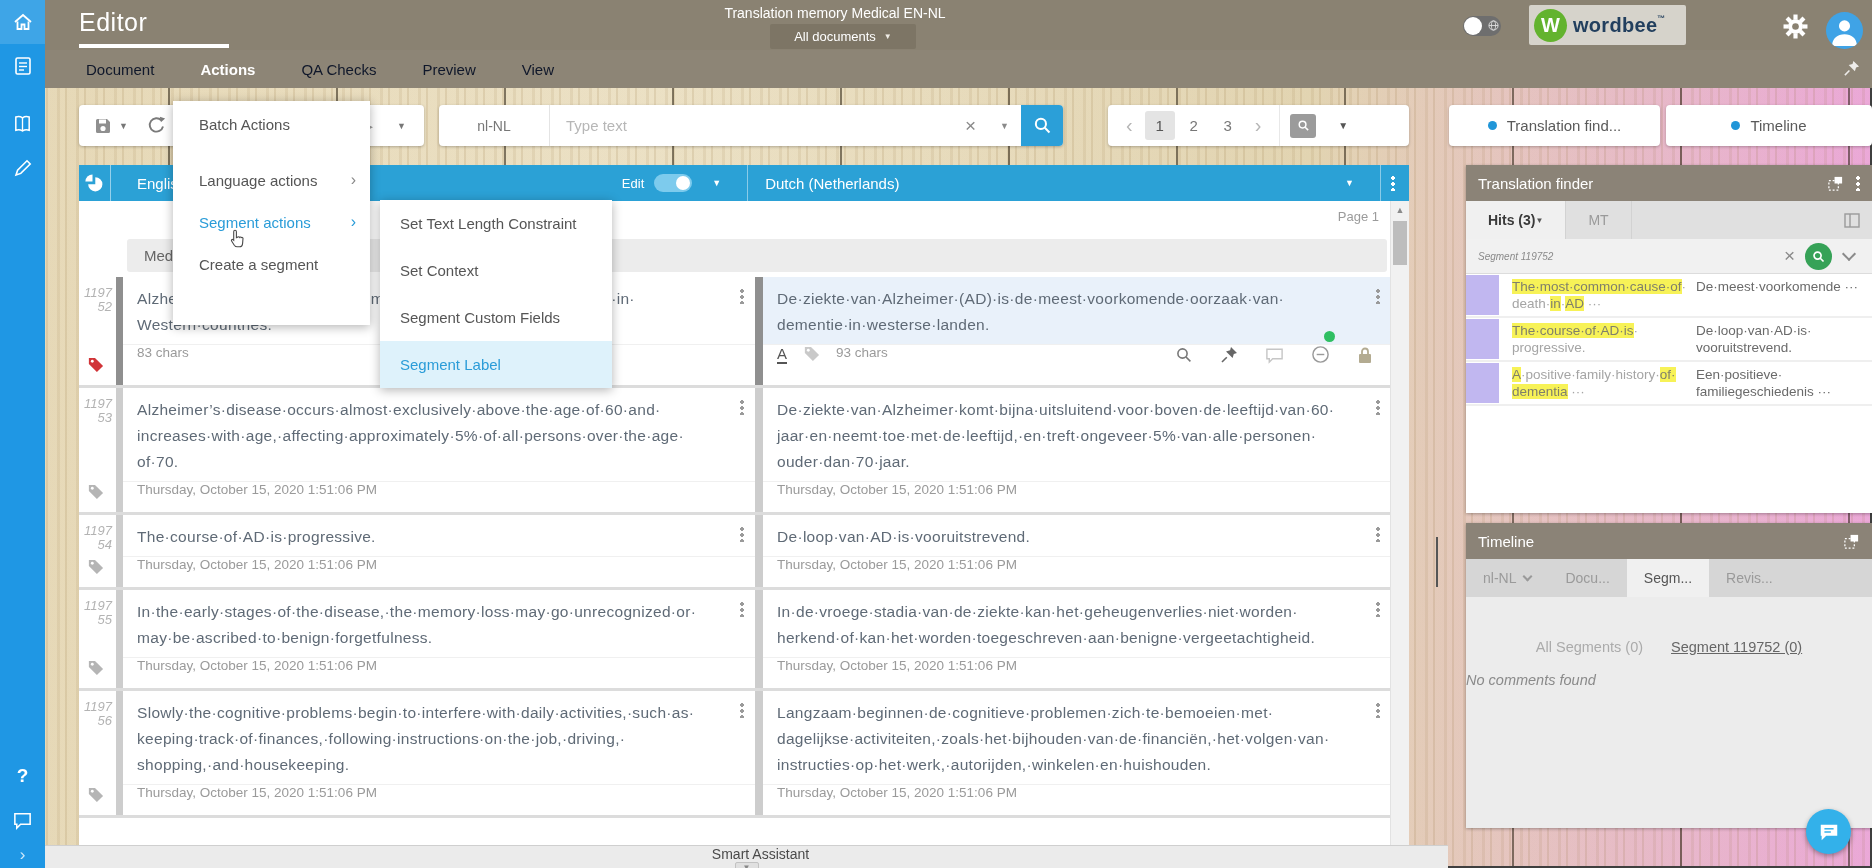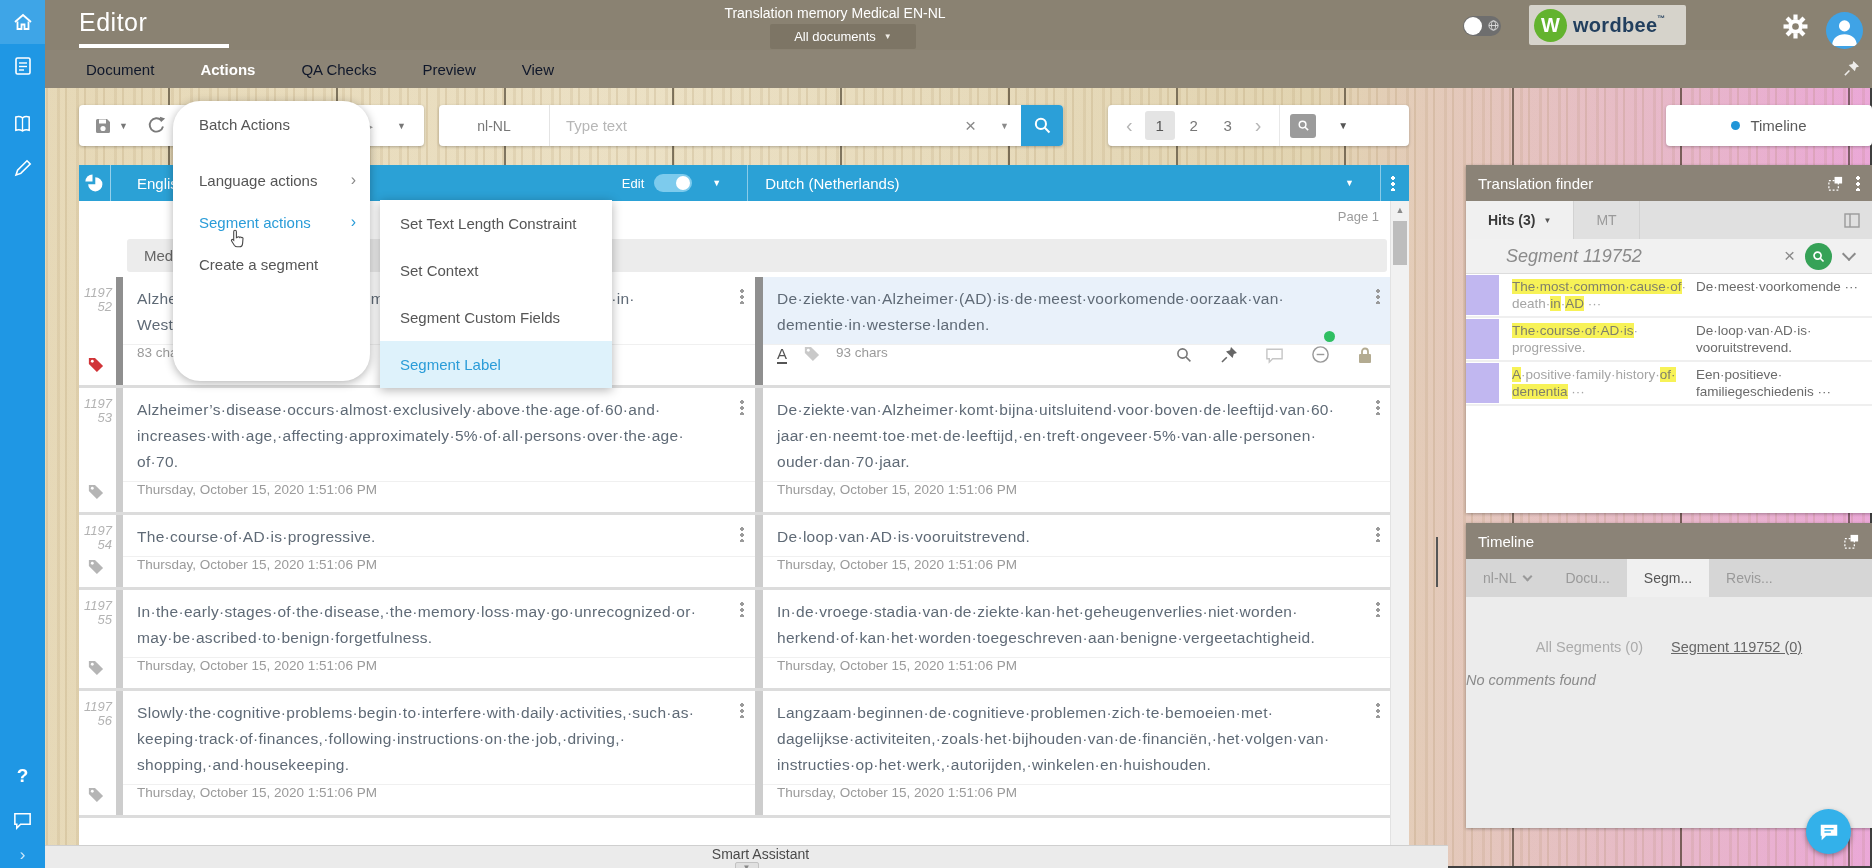--- a/index.html
+++ b/index.html
@@ -97,43 +97,43 @@
   .row.sel .tgt-cell{background:#e9f1fa;}
   .row.sel .tgt-cell .cell-footer{background:#fff;}
   .fmt-a{font-size:15px;color:#555;border-bottom:2px solid #555;line-height:17px;cursor:pointer;}
   .foot-icons{margin-left:auto;display:flex;align-items:center;gap:27px;padding-right:4px;}
   .foot-icons > *{cursor:pointer;}
   .green-dot{position:absolute;right:56px;top:54px;width:11px;height:11px;border-radius:50%;background:#2fbf62;}
   .vscroll{position:absolute;right:0;top:36px;bottom:0;width:18px;background:#f1f1f1;border-left:1px solid #e2e2e2;}
   .vs-up{height:17px;display:flex;align-items:center;justify-content:center;color:#8a8a8a;font-size:9px;cursor:pointer;}
   .vs-thumb{position:absolute;left:2px;right:2px;top:20px;height:44px;background:#bdbdbd;cursor:pointer;}
   
-  .ddmenu{position:absolute;left:173px;top:101px;width:197px;height:280px;background:#fff;box-shadow:0 2px 10px rgba(0,0,0,.3);z-index:10;box-sizing:border-box;padding-bottom:60px;border-radius:27px;}
+  .ddmenu{position:absolute;left:173px;top:101px;width:197px;height:224px;background:#fff;box-shadow:0 2px 10px rgba(0,0,0,.3);z-index:10;box-sizing:border-box;padding-bottom:60px;}
   .dd-item{height:42px;display:flex;align-items:center;padding:0 14px 0 26px;font-size:15px;color:#555;cursor:pointer;}
   .dd-item.first{height:46px;margin-bottom:12px;}
   .dd-item .arrow{margin-left:auto;color:#8a8a8a;font-size:16px;}
   .dd-item.hot{color:#2a9cd8;}
   .dd-item.hot .arrow{color:#2a9cd8;}
   .submenu{position:absolute;left:380px;top:200px;width:232px;height:188px;background:#fff;box-shadow:0 2px 10px rgba(0,0,0,.3);z-index:11;}
   .sm-item{height:47px;display:flex;align-items:center;padding:0 20px;font-size:15px;color:#555;cursor:pointer;white-space:nowrap;}
   .sm-item.active{background:#def2fb;color:#2a9cd8;}
   .cursor-hand{position:absolute;left:228px;top:228px;z-index:12;}
   
   .side-panel{position:absolute;left:1466px;width:406px;background:#fff;z-index:1;box-shadow:0 1px 3px rgba(0,0,0,.3);}
   .panel-finder{top:165px;height:348px;}
   .panel-timeline{top:523px;height:305px;}
   .panel-head{height:36px;background:#8b8377;display:flex;align-items:center;color:#fff;font-size:15px;padding:0 12px;gap:12px;}
   .panel-head .ttl{flex:1;}
   .ftabs{height:38px;background:#e0e0e0;display:flex;align-items:stretch;}
-  .ftab{display:flex;align-items:center;justify-content:center;gap:8px;font-size:14px;color:#9a9a9a;border-right:1px solid #d2d2d2;cursor:pointer;padding:0 22px;}
+  .ftab{display:flex;align-items:center;justify-content:center;font-size:14px;color:#9a9a9a;border-right:1px solid #d2d2d2;cursor:pointer;padding:0 22px;}
   .ftab.active{background:#f0f0f0;color:#3a3a3a;font-weight:bold;}
   .ftab .caret{font-size:8px;color:#555;}
   .ftab-right{margin-left:auto;display:flex;align-items:center;padding-right:12px;}
   .fsearch{height:34px;background:#f1f1f1;border-bottom:1px solid #dcdcdc;display:flex;align-items:center;padding:0 12px;}
-  .fquery{font-style:italic;color:#8a8a8a;font-size:18px;flex:1;margin-left:28px;}
+  .fquery{font-style:italic;color:#8a8a8a;font-size:10px;flex:1;}
   .fsearch .x{color:#8a8a8a;font-size:19px;padding:0 10px;cursor:pointer;}
   .fgreen{width:27px;height:27px;border-radius:50%;background:#36a257;display:flex;align-items:center;justify-content:center;cursor:pointer;}
   .chev-down{width:8px;height:8px;border-right:2px solid #8a8a8a;border-bottom:2px solid #8a8a8a;transform:rotate(45deg);margin:0 6px 4px 12px;cursor:pointer;}
   .hits{background:#fff;}
   .hit-row{display:grid;grid-template-columns:33px 13px 178px 6px 1fr;border-bottom:2px solid #efefef;padding:1px 6px 1px 0;cursor:pointer;}
   .hit-block{background:#c1b7f0;}
   .hit-src,.hit-tgt{font-size:13.5px;line-height:17px;padding:3px 0;}
   .hit-src .hl{background:#f7f257;color:#80806a;}
   .hit-src .nh{color:#a5a5a5;}
   .hit-tgt{color:#6a6a6a;}
@@ -304,20 +304,24 @@
     <span class="pg-div"></span>
     <span class="pg-camera">
       <svg width="13" height="13" viewBox="0 0 14 14">
           <circle cx="6" cy="6" r="3.6" fill="none" stroke="#fff" stroke-width="1.6"></circle>
           <line x1="8.8" y1="8.8" x2="12" y2="12" stroke="#fff" stroke-width="1.6"></line>
         </svg>
     </span>
     <span class="pg-caret">▼</span>
   </div>
 
+  <div class="pill pill-finder">
+    <span class="dot"></span>
+    <span>Translation find...</span>
+  </div>
   <div class="pill pill-timeline">
     <span class="dot"></span>
     <span>Timeline</span>
   </div>
 
   <div class="grid">
     <div class="grid-head">
       <div class="pie-block">
         <svg width="19" height="19" viewBox="0 0 24 24">
             <path d="M13 13V4a9 9 0 1 1-9 9z" fill="#fff"></path>

